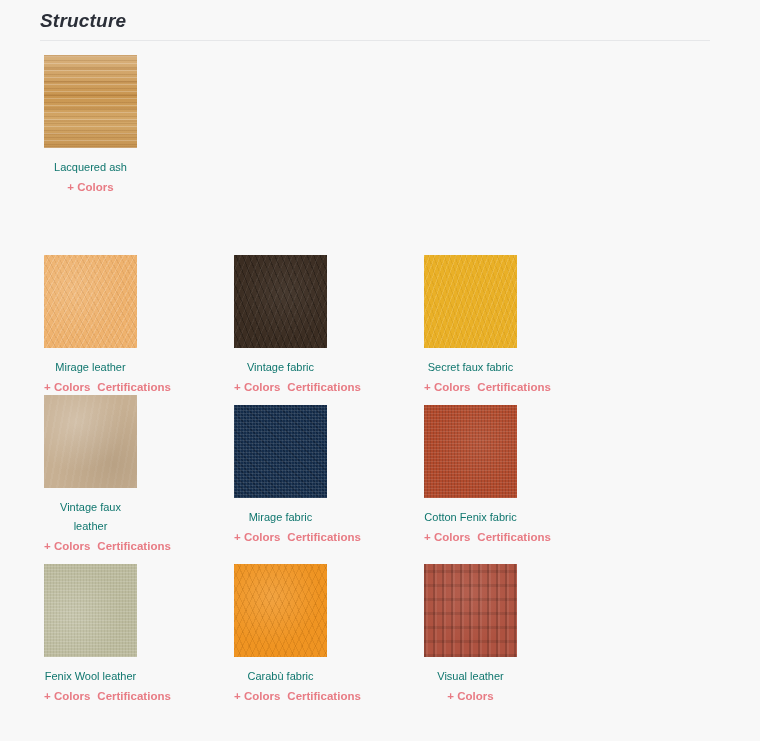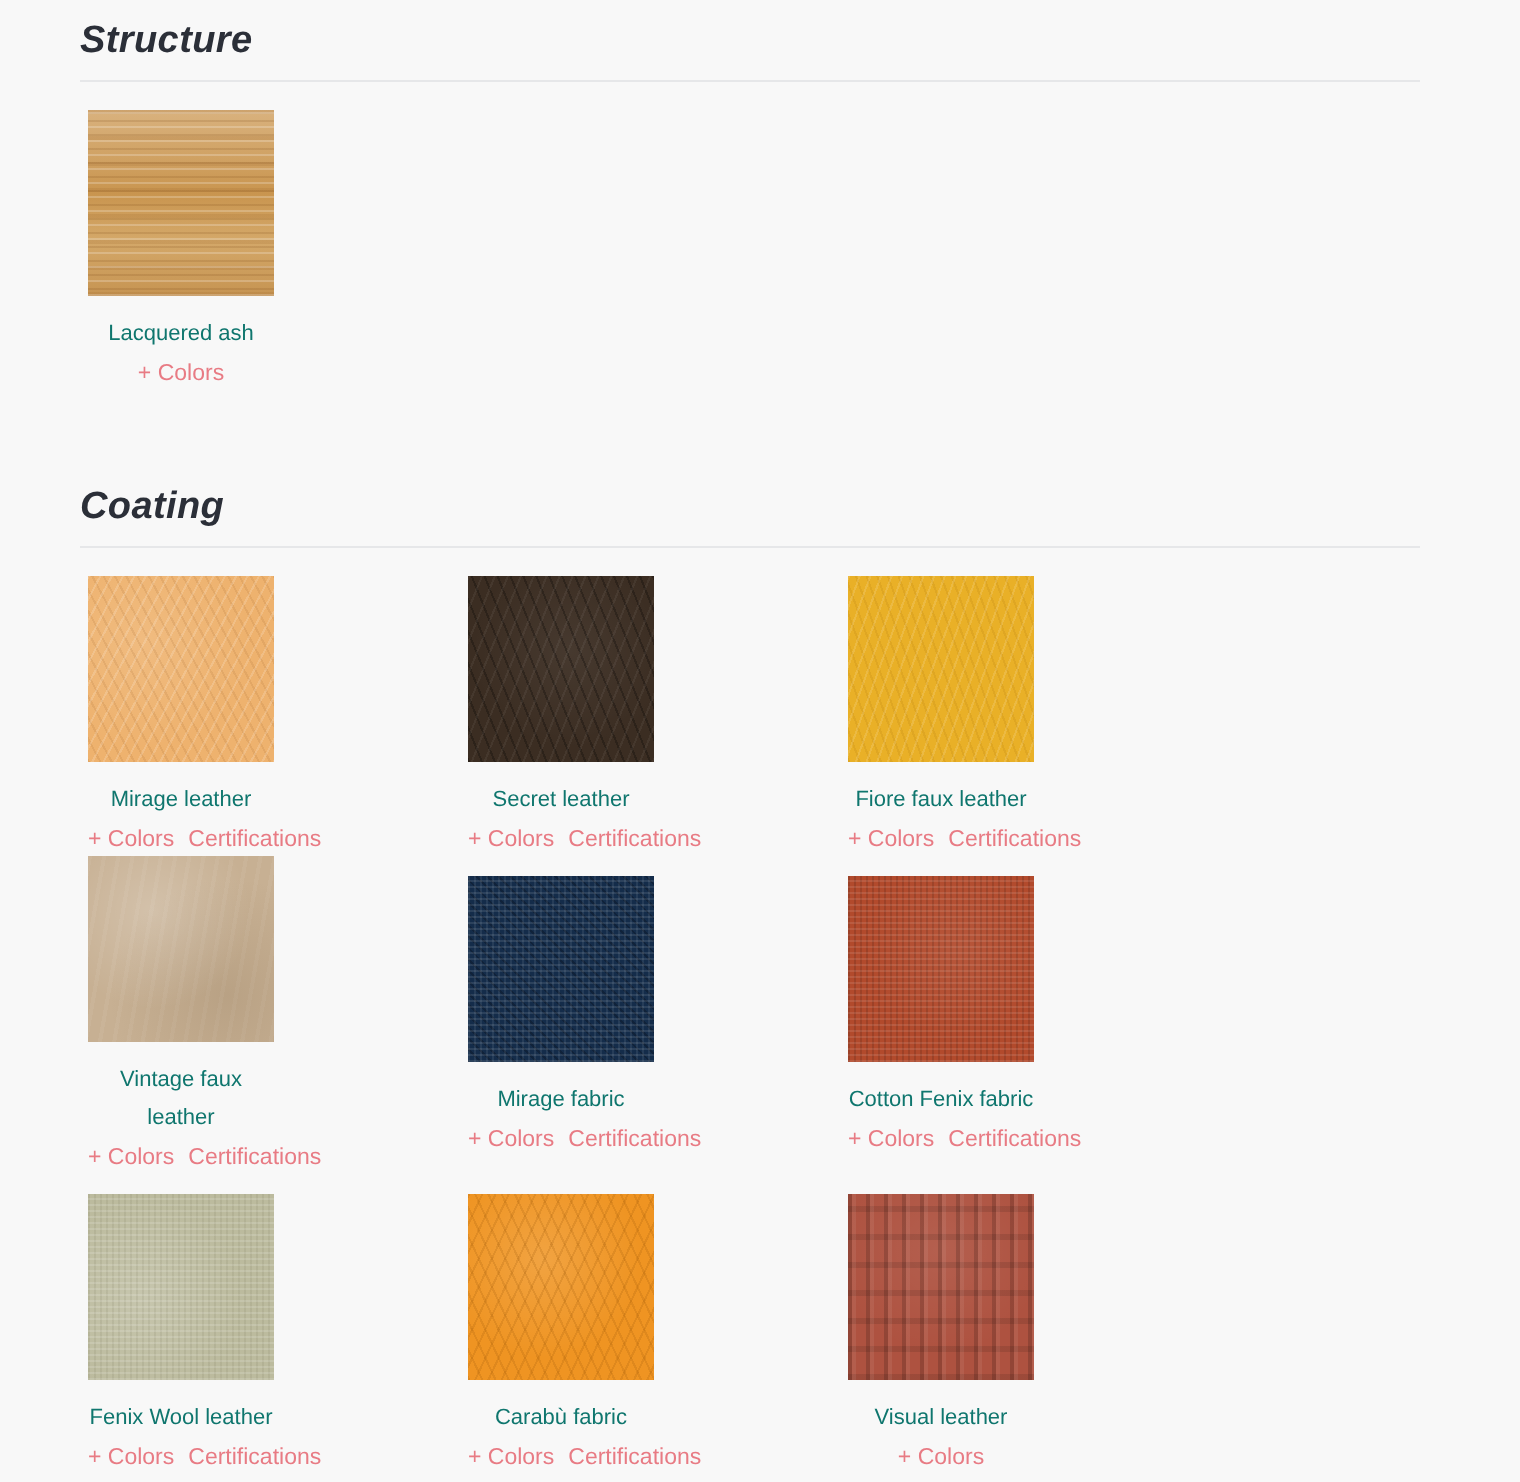--- a/index.html
+++ b/index.html
@@ -76,20 +76,21 @@
     color: #0f766e;
     white-space: nowrap;
   }
   .swatch-name.wrap { white-space: normal; }
   .swatch-links {
     display: block;
     margin-top: 2px;
     white-space: nowrap;
     font-size: 11.5px;
     line-height: 16px;
+    font-weight: bold;
   }
   .link {
     color: #e87b84;
     text-decoration: none;
     cursor: pointer;
   }
   .link + .link { margin-left: 7px; }
 
   
   .tex-wood {
@@ -191,43 +192,40 @@
             <span class="swatch-name">Lacquered ash</span>
             <span class="swatch-links"><a class="link">+ Colors</a></span>
           </div>
         </div>
       </div>
   </div>
 
   <div class="spacer-section"></div>
 
   <div class="section">
-    <div class="section-header">
-      <span class="section-title">Coating</span>
-    </div>
     <div class="spacer-structure"></div>
     <div class="swatch-grid" id="grid-coating">
         <div class="swatch-card">
           <div class="swatch-thumb tex-fiore"></div>
           <div class="swatch-caption">
             <span class="swatch-name">Mirage leather</span>
             <span class="swatch-links"><a class="link">+ Colors</a><a class="link">Certifications</a></span>
           </div>
         </div>
         <div class="swatch-card">
           <div class="swatch-thumb tex-vintage-leather"></div>
           <div class="swatch-caption">
-            <span class="swatch-name">Secret leather</span>
+            <span class="swatch-name">Vintage fabric</span>
             <span class="swatch-links"><a class="link">+ Colors</a><a class="link">Certifications</a></span>
           </div>
         </div>
         <div class="swatch-card">
           <div class="swatch-thumb tex-secret"></div>
           <div class="swatch-caption">
-            <span class="swatch-name">Fiore faux leather</span>
+            <span class="swatch-name">Secret faux fabric</span>
             <span class="swatch-links"><a class="link">+ Colors</a><a class="link">Certifications</a></span>
           </div>
         </div>
         <div class="swatch-card">
           <div class="swatch-thumb tex-vintage-faux"></div>
           <div class="swatch-caption">
             <span class="swatch-name wrap">Vintage faux leather</span>
             <span class="swatch-links"><a class="link">+ Colors</a><a class="link">Certifications</a></span>
           </div>
         </div>

